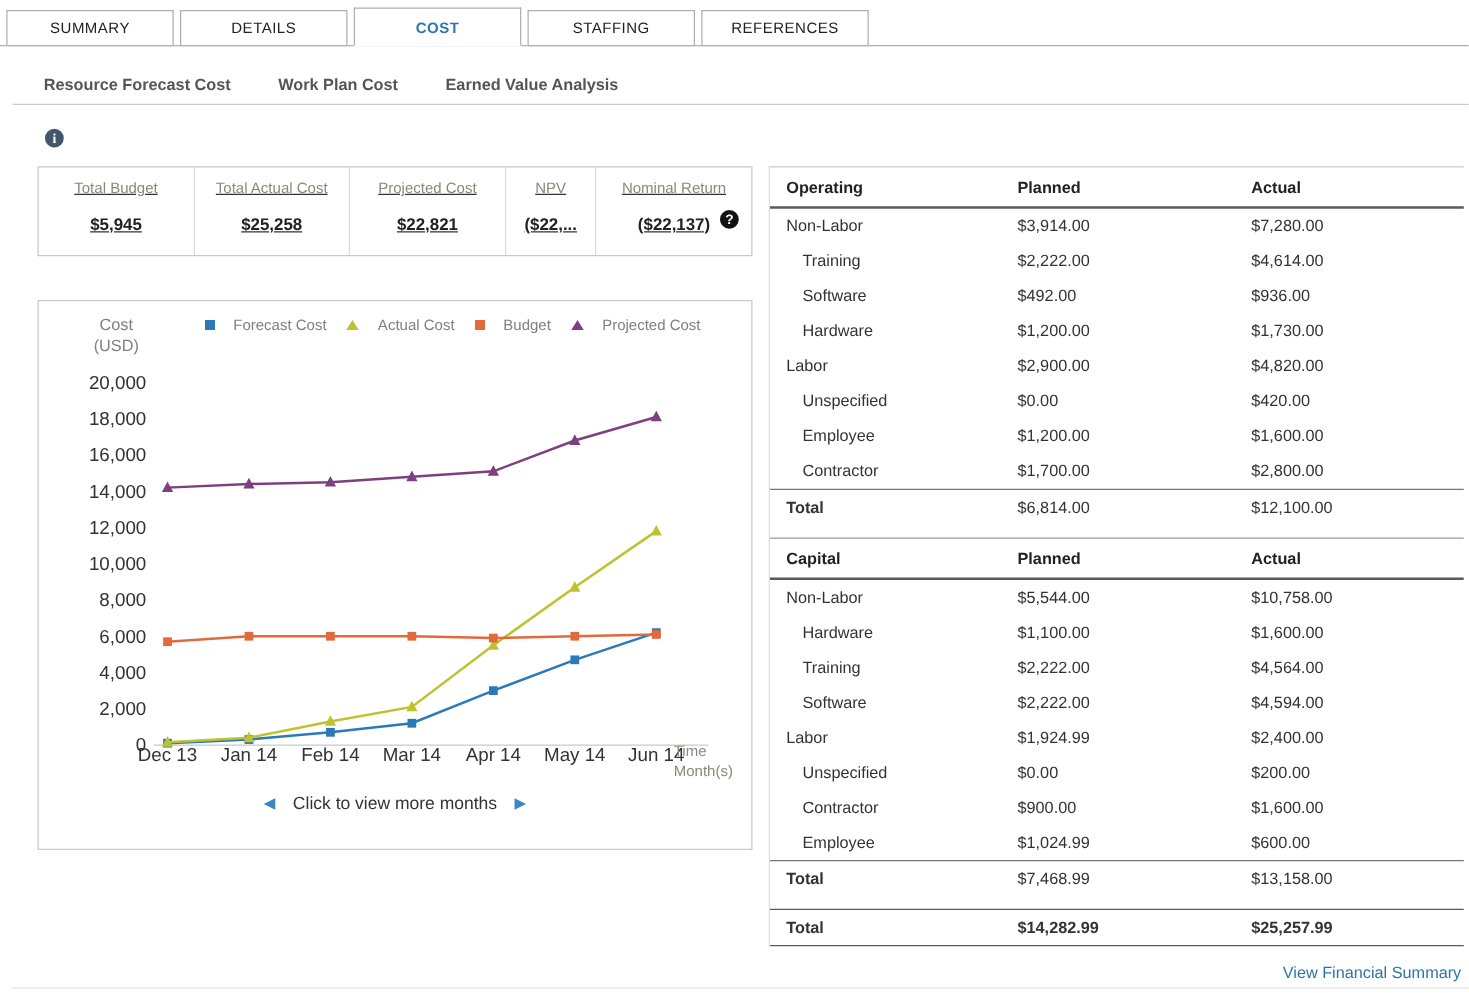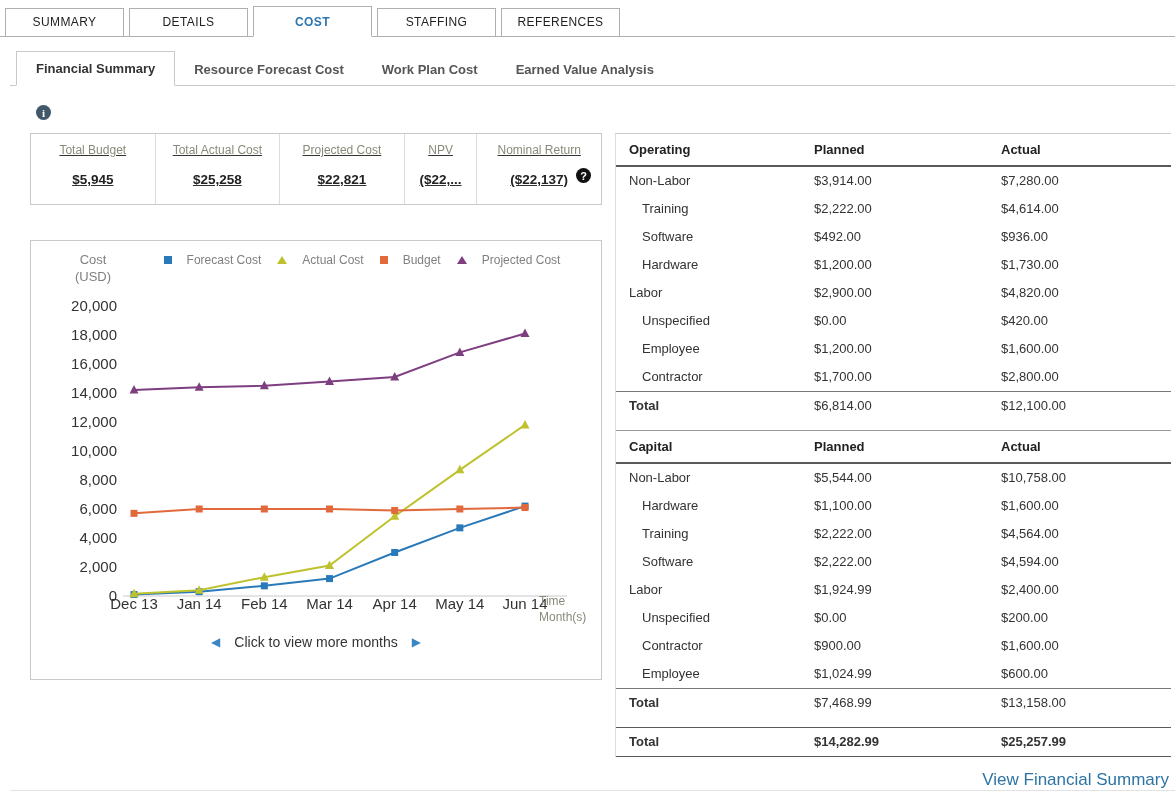--- a/index.html
+++ b/index.html
@@ -1,21 +1,21 @@
 <!DOCTYPE html>
 <html><head>
 <meta charset="utf-8">
 <style>
   *{box-sizing:border-box;margin:0;padding:0;}
   html,body{width:1175px;height:794px;}
   body{position:relative;background:#fff;font-family:"Liberation Sans",sans-serif;font-size:13px;color:#333;overflow:hidden;}
 
   
   .top-tab-bar{display:flex;align-items:flex-end;padding:6px 0 0 5px;border-bottom:1px solid #b0b0b0;}
-  .top-tab{width:119px;border:1px solid #b0b0b0;background:#fff;text-align:center;padding:6px 0 7px;font-size:12px;letter-spacing:.4px;margin-right:5px;margin-bottom:-1px;color:#222;cursor:pointer;}
+  .top-tab{width:134px;border:1px solid #b0b0b0;background:#fff;text-align:center;padding:6px 0 7px;font-size:12px;letter-spacing:.4px;margin-right:5px;margin-bottom:-1px;color:#222;cursor:pointer;}
   .top-tab.active{color:#2e76ad;font-weight:bold;padding-top:8px;border-bottom:1px solid #fff;}
 
   
   .sub-tab-bar{display:flex;align-items:flex-end;margin:14px 0 0 10px;border-bottom:1px solid #c9c9c9;padding-left:6px;}
   .sub-tab{padding:9px 19px;font-weight:bold;color:#555;margin-bottom:-1px;cursor:pointer;font-size:13px;}
   .sub-tab.active{border:1px solid #c9c9c9;border-bottom:1px solid #fff;background:#fff;color:#333;}
 
   
   .info-row{display:flex;align-items:center;gap:9px;margin:19px 0 0 36px;}
   .info-icon{width:15px;height:15px;border-radius:50%;background:#41586b;color:#fff;font-size:11px;font-weight:bold;display:flex;align-items:center;justify-content:center;font-family:"Liberation Serif",serif;flex:0 0 15px;}
@@ -46,36 +46,35 @@
   
   .table-panel{position:absolute;left:615px;top:133px;width:556px;border-left:1px solid #ddd;border-top:1px solid #ccc;background:#fff;}
   .trow{display:grid;grid-template-columns:185px 187px auto;padding:6px 0 6px 13px;line-height:16px;align-items:center;}
   .trow .ind{padding-left:13px;}
   .sec-header{font-weight:bold;color:#222;border-bottom:2px solid #595959;padding-top:8px;padding-bottom:7px;}
   .sec-header:not(:first-child){margin-top:10px;border-top:1px solid #9a9a9a;}
   .total-row{border-top:1px solid #777;}
   .total-row .lab{font-weight:bold;}
   .grand-total{margin-top:10px;border-top:1px solid #595959;border-bottom:1px solid #595959;font-weight:bold;}
 
-  .footer-link{position:absolute;right:6px;top:770px;color:#2e74a3;font-size:17px;cursor:pointer;}
+  .footer-link{position:absolute;right:6px;top:770px;color:#2e74a3;font-size:13px;cursor:pointer;}
   .page-bottom-border{position:absolute;left:10px;right:0;top:790px;height:1px;background:#e3e3e3;}
 </style>
 </head>
 <body>
 
 <div class="top-tab-bar">
     <div class="top-tab">SUMMARY</div>
     <div class="top-tab">DETAILS</div>
     <div class="top-tab active">COST</div>
     <div class="top-tab">STAFFING</div>
     <div class="top-tab">REFERENCES</div>
   </div>
 
 <div class="sub-tab-bar">
-    <div class="sub-tab active">Financial Summary</div>
     <div class="sub-tab">Resource Forecast Cost</div>
     <div class="sub-tab">Work Plan Cost</div>
     <div class="sub-tab">Earned Value Analysis</div>
   </div>
 
 <div class="info-row">
   <span class="info-icon">i</span>
 </div>
 
 <div class="kpi-strip">

